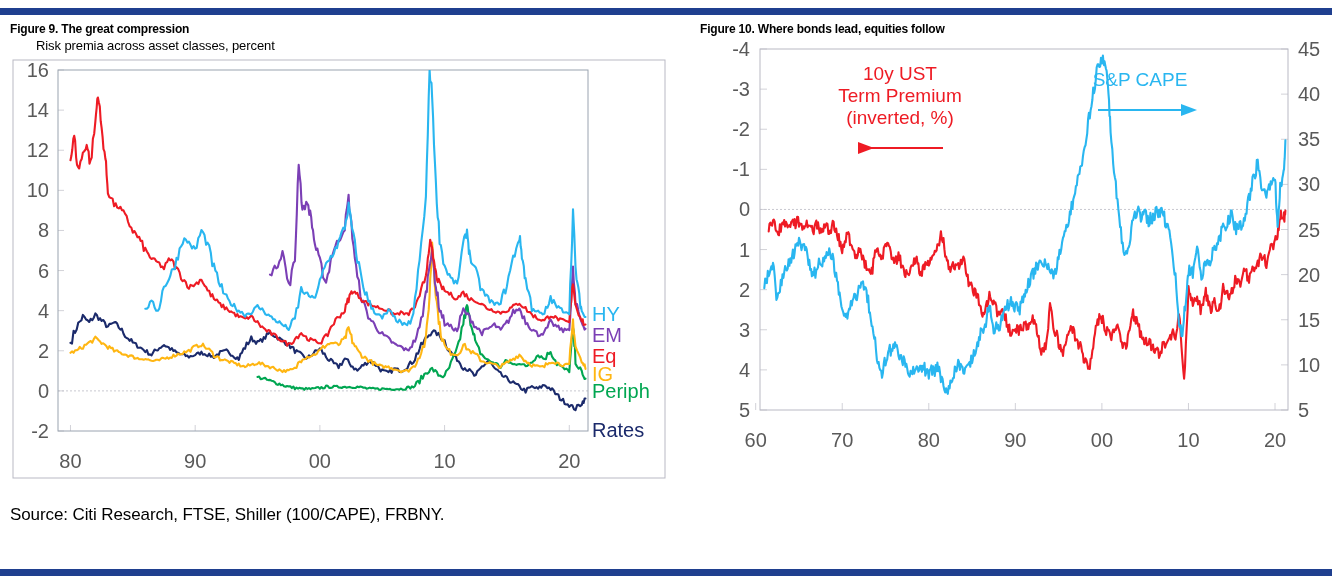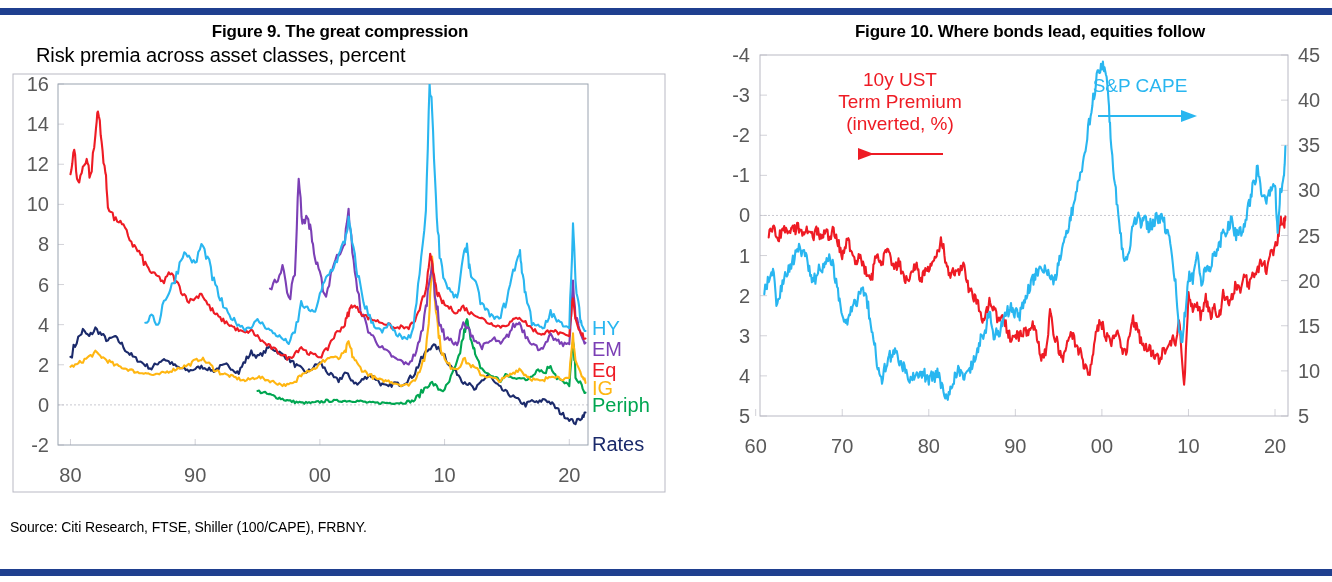--- a/index.html
+++ b/index.html
@@ -11,29 +11,29 @@
   }
   .rule{position:absolute;background:#1f3f8f;height:7px;left:0;right:0;}
   .rule.top{top:8px;}
   .rule.bottom{top:569px;}
 
   .panel{position:absolute;top:22px;height:545px;}
   .panel.left{left:10px;width:660px;}
   .panel.right{left:700px;width:660px;}
 
   .fig-title{
-    font-size:17px;font-weight:bold;color:#000;
-    margin:0 0 2px 0;letter-spacing:-0.2px;text-align:center;
+    font-size:12px;font-weight:bold;color:#000;
+    margin:0 0 2px 0;letter-spacing:-0.2px;
   }
   .fig-sub{
-    font-size:20px;color:#000;margin:0 0 6px 26px;letter-spacing:-0.1px;
+    font-size:13px;color:#000;margin:0 0 6px 26px;letter-spacing:-0.1px;
   }
   .chart-box{position:relative;}
   .source{
-    font-size:14px;color:#000;margin-top:6px;letter-spacing:-0.1px;
+    font-size:17px;color:#000;margin-top:6px;letter-spacing:-0.1px;
   }
   svg{display:block;}
   .tick-lbl{font-family:"Liberation Sans",sans-serif;font-size:20px;fill:#595959;}
   .lg-lbl{font-family:"Liberation Sans",sans-serif;font-size:20px;}
   .anno{font-family:"Liberation Sans",sans-serif;font-size:19px;}
   .frame{fill:none;stroke:#b9b9c4;stroke-width:1;}
   .plotborder{fill:none;stroke:#9aa3b0;stroke-width:1;}
   .gridline{stroke:#d2d2d8;stroke-width:1;}
   .zeroline{stroke:#c8c8d0;stroke-width:1;stroke-dasharray:2 2;}
   .series{fill:none;stroke-width:2.1;stroke-linejoin:round;stroke-linecap:round;}

